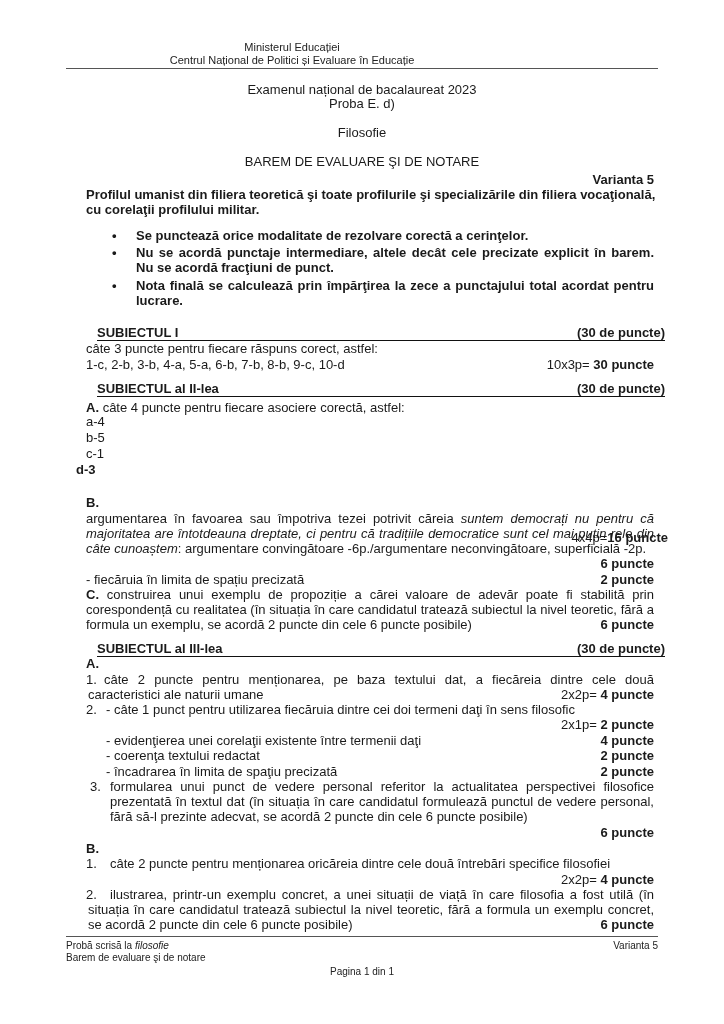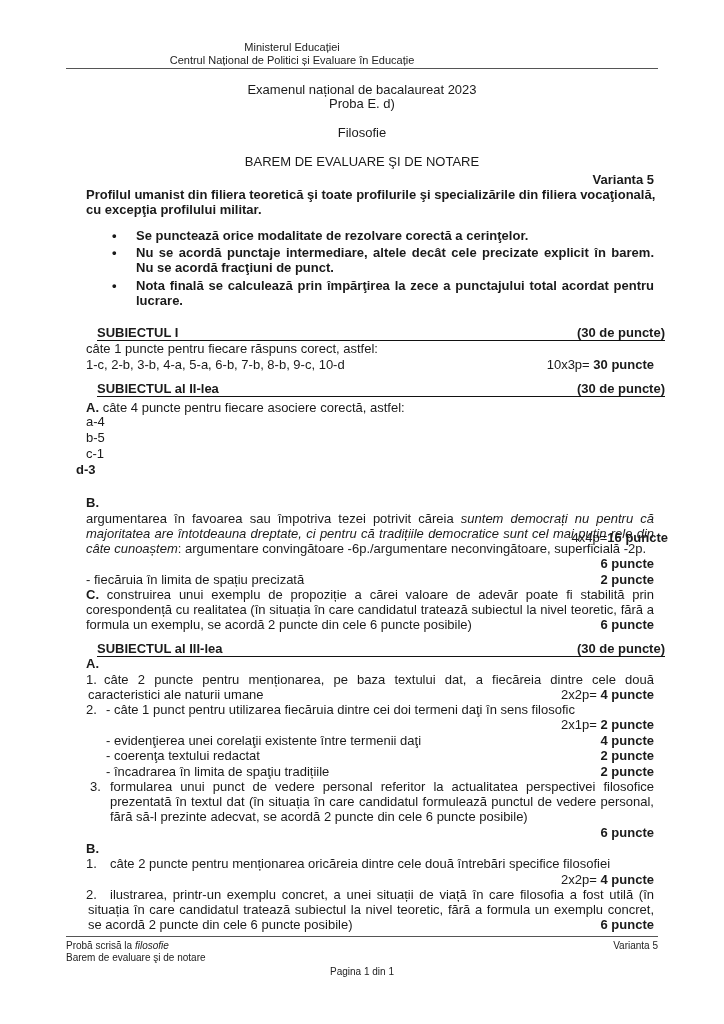--- a/index.html
+++ b/index.html
@@ -32,34 +32,34 @@
   <div class="hdr" style="top:54px;">Centrul Național de Politici și Evaluare în Educație</div>
   <div class="hdr-rule"></div>
 
   <div class="title" style="top:82px;">Examenul național de bacalaureat 2023</div>
   <div class="title" style="top:96px;">Proba E. d)</div>
   <div class="title" style="top:125px;">Filosofie</div>
   <div class="title" style="top:154px;">BAREM DE EVALUARE ŞI DE NOTARE</div>
   <div class="abs b r" style="top:172px; left:454px; width:200px;">Varianta 5</div>
 
   <div class="abs b" style="top:187px; left:86px;">Profilul umanist din filiera teoretică şi toate profilurile şi specializările din filiera vocaţională,</div>
-  <div class="abs b" style="top:202px; left:86px;">cu excepţia profilului militar.</div>
+  <div class="abs b" style="top:202px; left:86px;">cu corelaţii profilului militar.</div>
 
   <div class="bul" style="top:228px;">•</div>
   <div class="bul-text" style="top:228px;">Se punctează orice modalitate de rezolvare corectă a cerinţelor.</div>
   <div class="bul" style="top:245px;">•</div>
   <div class="bul-text" style="top:245px;">Nu se acordă punctaje intermediare, altele decât cele precizate explicit în barem. Nu se acordă fracţiuni de punct.</div>
   <div class="bul" style="top:278px;">•</div>
   <div class="bul-text" style="top:278px;">Nota finală se calculează prin împărţirea la zece a punctajului total acordat pentru lucrare.</div>
 
   <div class="sect" style="top:325px;">
     <span style="left:0;">SUBIECTUL I</span>
     <span style="right:0;">(30 de puncte)</span>
   </div>
-  <div class="abs" style="top:341px; left:86px;">câte 1 puncte pentru fiecare răspuns corect, astfel:</div>
+  <div class="abs" style="top:341px; left:86px;">câte 3 puncte pentru fiecare răspuns corect, astfel:</div>
   <div class="abs" style="top:357px; left:86px;">1-c, 2-b, 3-b, 4-a, 5-a, 6-b, 7-b, 8-b, 9-c, 10-d</div>
   <div class="abs r" style="top:357px; left:454px; width:200px;"><span>10x3p=</span> <span class="b">30 puncte</span></div>
 
   <div class="sect" style="top:381px;">
     <span style="left:0;">SUBIECTUL al II-lea</span>
     <span style="right:0;">(30 de puncte)</span>
   </div>
   <div class="abs" style="top:400px; left:86px;"><span class="b">A.</span> <span>câte 4 puncte pentru fiecare asociere corectă, astfel:</span></div>
   <div class="abs" style="top:414px; left:86px;">a-4</div>
   <div class="abs" style="top:430px; left:86px;">b-5</div>
@@ -84,21 +84,21 @@
   <div class="abs just" style="top:672px; left:88px; width:566px; text-indent:16px;">câte 2 puncte pentru menționarea, pe baza textului dat, a fiecăreia dintre cele două caracteristici ale naturii umane</div>
   <div class="abs r" style="top:687px; left:454px; width:200px;"><span>2x2p=</span> <span class="b">4 puncte</span></div>
 
   <div class="abs" style="top:702px; left:86px;">2.</div>
   <div class="abs" style="top:702px; left:106px;">- câte 1 punct pentru utilizarea fiecăruia dintre cei doi termeni daţi în sens filosofic</div>
   <div class="abs r" style="top:717px; left:454px; width:200px;"><span>2x1p=</span> <span class="b">2 puncte</span></div>
   <div class="abs" style="top:733px; left:106px;">- evidenţierea unei corelaţii existente între termenii daţi</div>
   <div class="abs b r" style="top:733px; left:454px; width:200px;">4 puncte</div>
   <div class="abs" style="top:748px; left:106px;">- coerenţa textului redactat</div>
   <div class="abs b r" style="top:748px; left:454px; width:200px;">2 puncte</div>
-  <div class="abs" style="top:764px; left:106px;">- încadrarea în limita de spaţiu tradițiile</div>
+  <div class="abs" style="top:764px; left:106px;">- încadrarea în limita de spaţiu precizată</div>
   <div class="abs b r" style="top:764px; left:454px; width:200px;">2 puncte</div>
 
   <div class="abs" style="top:779px; left:90px;">3.</div>
   <div class="abs just" style="top:779px; left:110px; width:544px;">formularea unui punct de vedere personal referitor la actualitatea perspectivei filosofice prezentată în textul dat (în situația în care candidatul formulează punctul de vedere personal, fără să-l prezinte adecvat, se acordă 2 puncte din cele 6 puncte posibile)</div>
   <div class="abs b r" style="top:825px; left:454px; width:200px;">6 puncte</div>
 
   <div class="abs b" style="top:841px; left:86px;">B.</div>
   <div class="abs" style="top:856px; left:86px;">1.</div>
   <div class="abs" style="top:856px; left:110px;">câte 2 puncte pentru menționarea oricăreia dintre cele două întrebări specifice filosofiei</div>
   <div class="abs r" style="top:872px; left:454px; width:200px;"><span>2x2p=</span> <span class="b">4 puncte</span></div>

